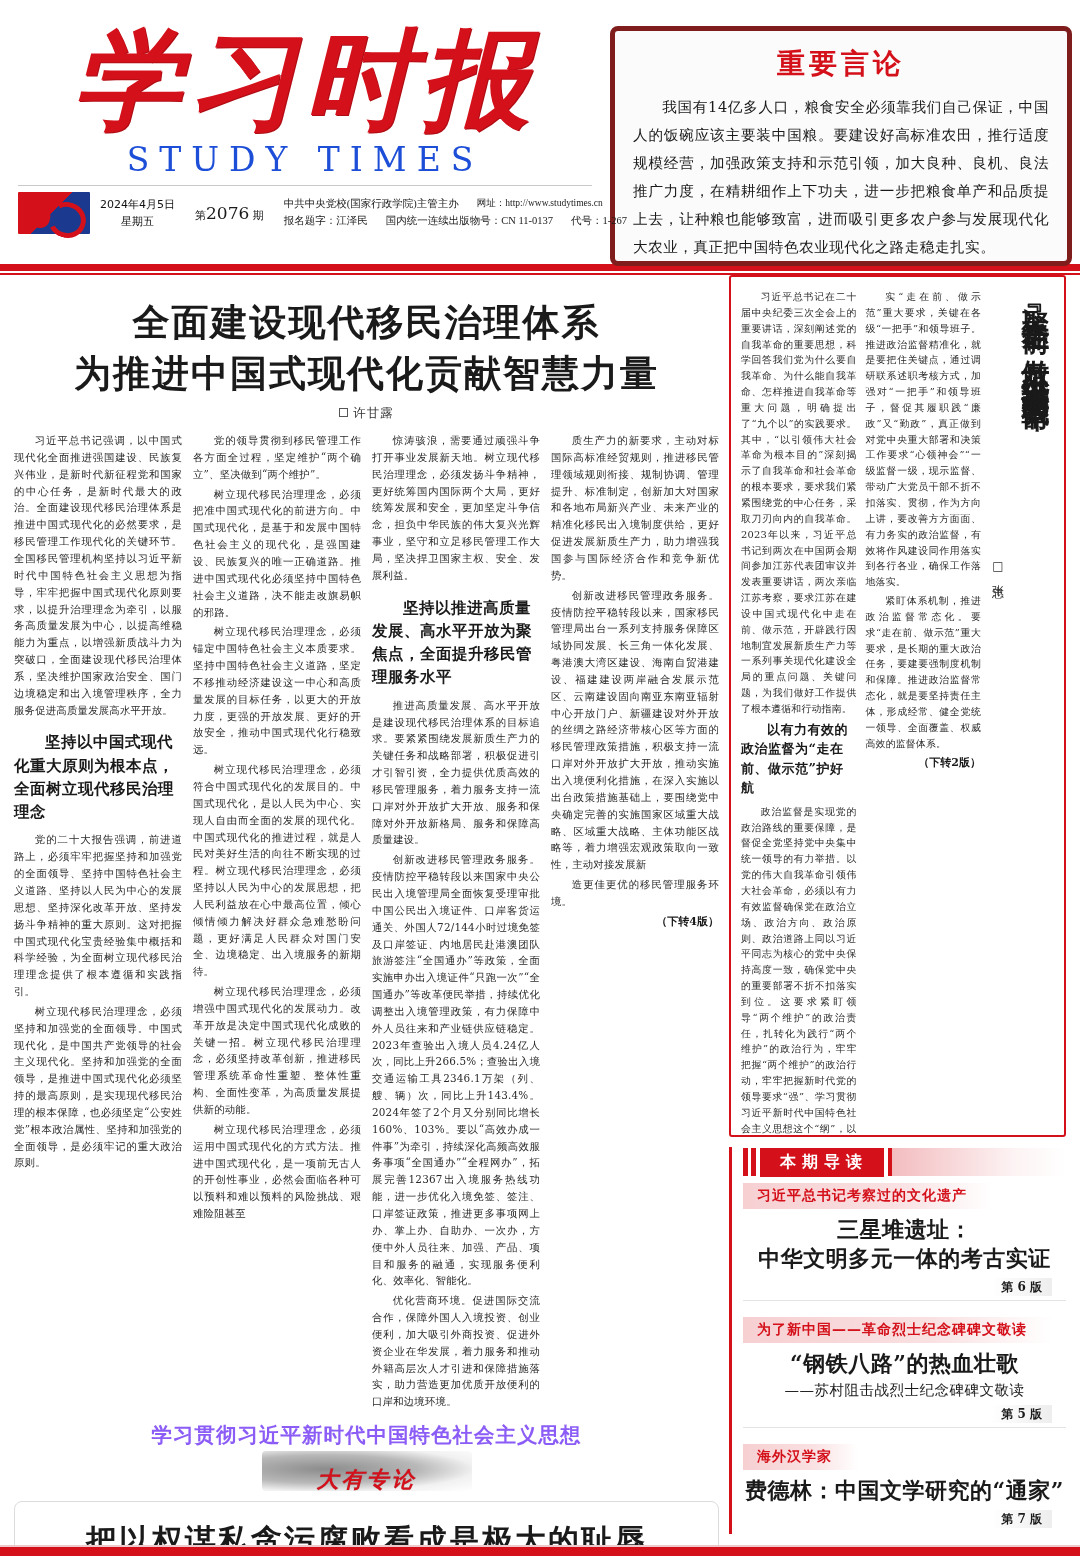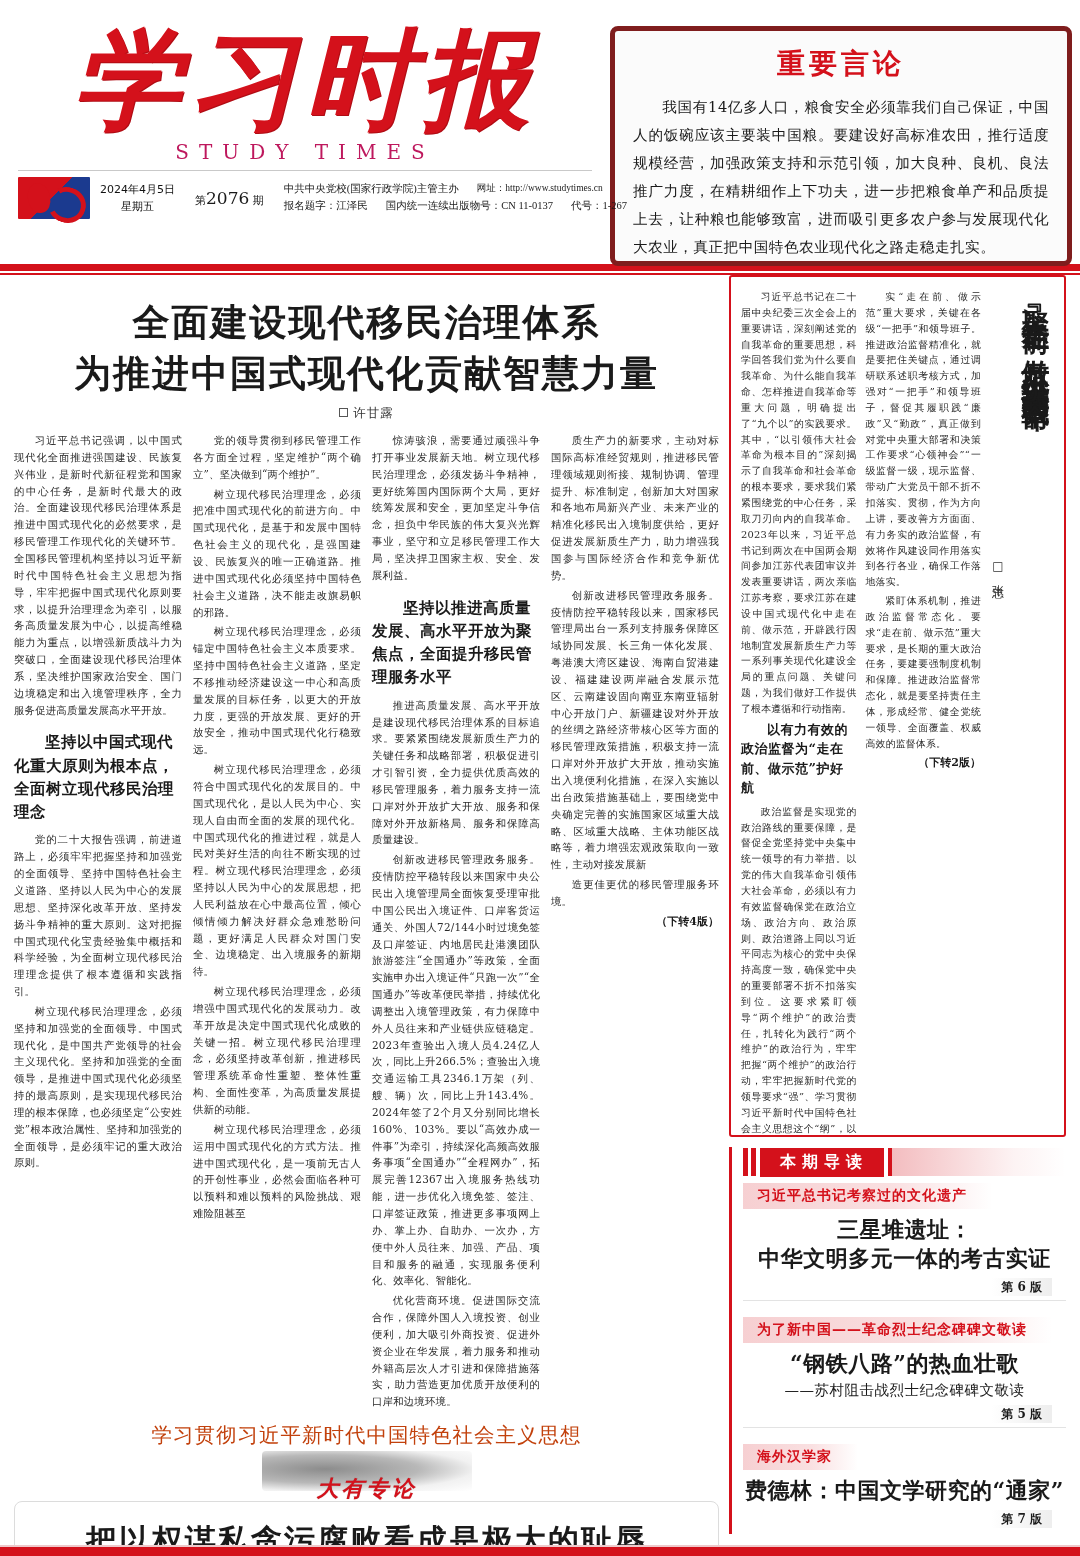--- a/index.html
+++ b/index.html
@@ -24,23 +24,23 @@
     line-height:1.22;
     color:#d4111b;
     letter-spacing:8px;
     font-style:italic;
     text-shadow:1px 1px 0 #b00c14;
     padding-top:8px;
   }
   .logo-en {
     text-align:center;
     font-family:"DejaVu Serif", serif;
-    font-size:20px;
+    font-size:33px;
     letter-spacing:10px;
-    color:#be185d;
+    color:#1d4ed8;
     margin-top:-6px;
     font-weight:normal;
   }
   .masthead-rule { border-top:1px solid #c9c9c9; margin:6px 18px 0 18px; }
   .imprint {
     display:flex; align-items:center; gap:0px;
     margin:6px 18px 0 18px;
     font-family:"DejaVu Sans", sans-serif;
   }
   .emblem {
@@ -119,30 +119,30 @@
   }
   h3.sub {
     font-size:15.5px; font-weight:bold; line-height:1.5;
     text-indent:2em; margin:12px 0 8px 0; letter-spacing:0.5px;
   }
   .cont { text-align:right; font-weight:bold; font-size:11px; margin-top:4px; }
 
   
   .banner { margin-top:8px; text-align:center; position:relative; }
   .banner-text {
-    color:#c2410c; font-weight:normal; font-size:20.5px; letter-spacing:1px;
+    color:#8b5cf6; font-weight:bold; font-size:20.5px; letter-spacing:1px;
     font-family:"DejaVu Sans", sans-serif;
   }
   .banner-stamp {
     margin:2px auto 0 auto; width:210px; height:40px;
     background:radial-gradient(ellipse at 30% 45%, #8c8c8c 0%, #b8b8b8 45%, rgba(200,200,200,0.25) 72%, rgba(255,255,255,0) 100%);
     position:relative; border-radius:4px;
   }
   .banner-stamp span {
-    position:absolute; left:0; right:0; top:23px;
+    position:absolute; left:0; right:0; top:14px;
     color:#d4111b; font-weight:bold; font-size:22px;
     letter-spacing:3px; font-style:italic;
     font-family:Liberation Mono, monospace;
     text-shadow:0 0 1px rgba(0,0,0,0.25);
   }
 
   
   .focusbox {
     border:2px solid #d4111b; border-radius:3px;
     padding:12px 10px 10px 10px;

